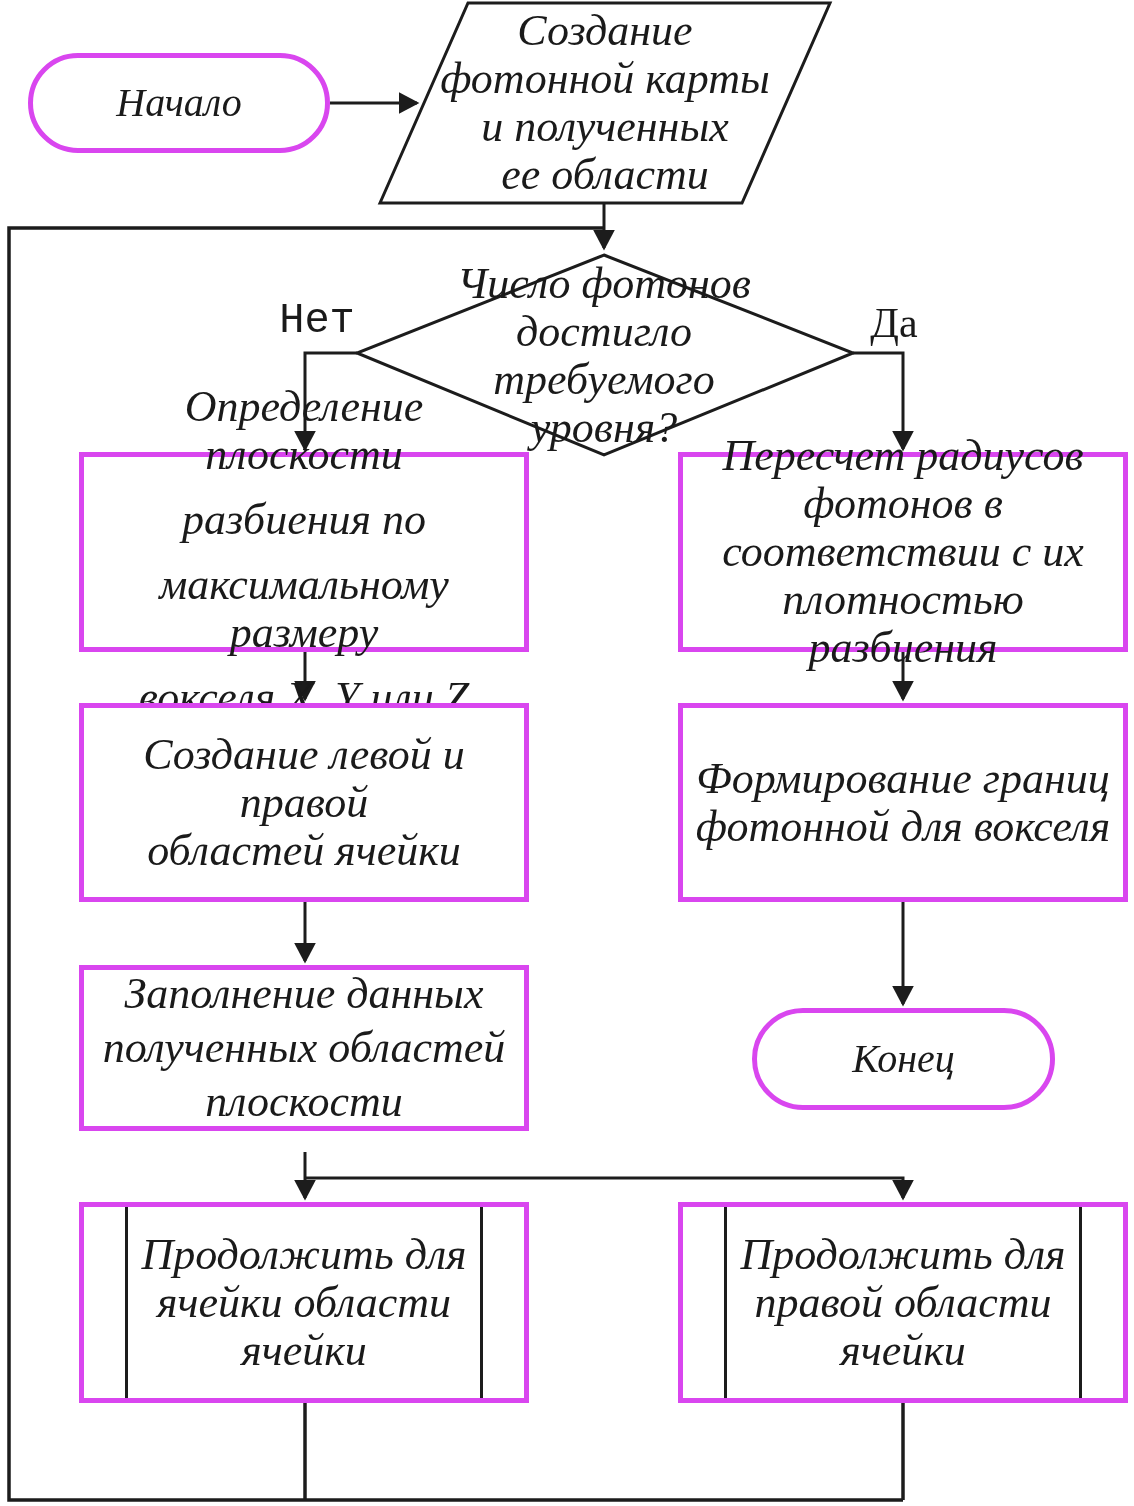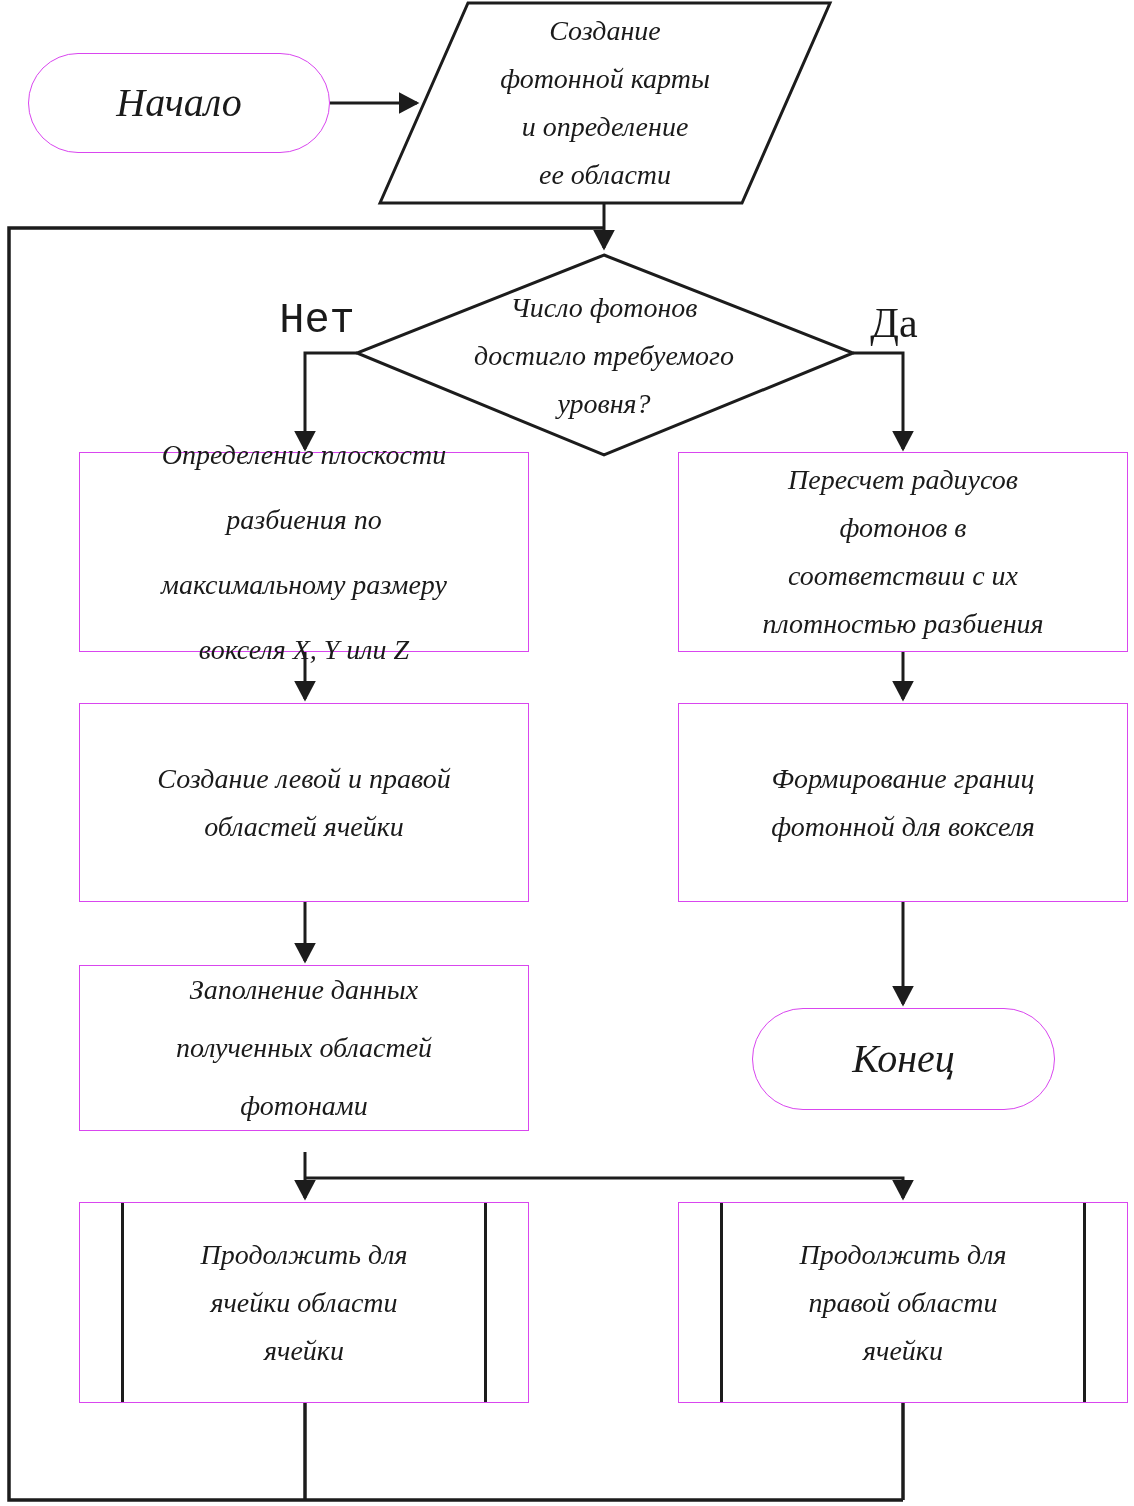--- a/index.html
+++ b/index.html
@@ -4,23 +4,23 @@
 <style>
   html,body{margin:0;padding:0;background:#ffffff;}
   .canvas{
     position:relative;width:1134px;height:1506px;background:#ffffff;
     font-family:"Liberation Serif", serif;color:#1a1a1a;overflow:hidden;
   }
   .canvas *{box-sizing:border-box;}
   svg.wires{position:absolute;left:0;top:0;width:1134px;height:1506px;}
   .node{
     position:absolute;display:flex;flex-direction:column;align-items:center;justify-content:center;
-    text-align:center;font-style:italic;font-size:28px;line-height:48px;
+    text-align:center;font-style:italic;font-size:44px;line-height:48px;
   }
-  .boxed{border:1px solid #d946ef;background:#ffffff;}
+  .boxed{border:5px solid #d946ef;background:#ffffff;}
   .terminator{border-radius:52px;font-size:40px;}
   .overlay{background:transparent;border:none;}
   .sub{padding:12px 54px;}
   .subbar{position:absolute;top:0;bottom:0;width:3px;background:#1c1c1c;}
   .subbar.l{left:41px;} .subbar.r{right:41px;}
   .edge-label{
     position:absolute;font-style:normal;font-size:42px;line-height:46px;
     display:flex;align-items:center;justify-content:center;
   }
 </style>
@@ -54,21 +54,21 @@
     <path d="M903 1500 H9 V228 H604" fill="none" stroke="#1c1c1c" stroke-width="3.5"></path>
   </svg>
 
   <div class="node boxed terminator" style="left:28px;top:53px;width:302px;height:100px;">
     <div>Начало</div>
   </div>
 
   <div class="node overlay" style="left:425px;top:8px;width:360px;height:190px;">
     <div>Создание</div>
     <div>фотонной карты</div>
-    <div>и определение</div>
+    <div>и полученных</div>
     <div>ее области</div>
   </div>
 
   <div class="node overlay" style="left:404px;top:272px;width:400px;height:168px;">
     <div>Число фотонов</div>
     <div>достигло требуемого</div>
     <div>уровня?</div>
   </div>
 
   <div class="edge-label" style="left:278px;top:296px;width:78px;height:50px;font-family:Liberation Mono, monospace;">Нет</div>
@@ -94,21 +94,21 @@
   </div>
 
   <div class="node boxed" style="left:678px;top:703px;width:450px;height:199px;">
     <div>Формирование границ</div>
     <div>фотонной для вокселя</div>
   </div>
 
   <div class="node boxed" style="left:79px;top:965px;width:450px;height:166px;justify-content:space-between;">
     <div>Заполнение данных</div>
     <div>полученных областей</div>
-    <div>фотонами</div>
+    <div>плоскости</div>
   </div>
 
   <div class="node boxed terminator" style="left:752px;top:1008px;width:303px;height:102px;">
     <div>Конец</div>
   </div>
 
   <div class="node boxed sub" style="left:79px;top:1202px;width:450px;height:201px;">
     <span class="subbar l"></span>
     <span class="subbar r"></span>
     <div>Продолжить для</div>

